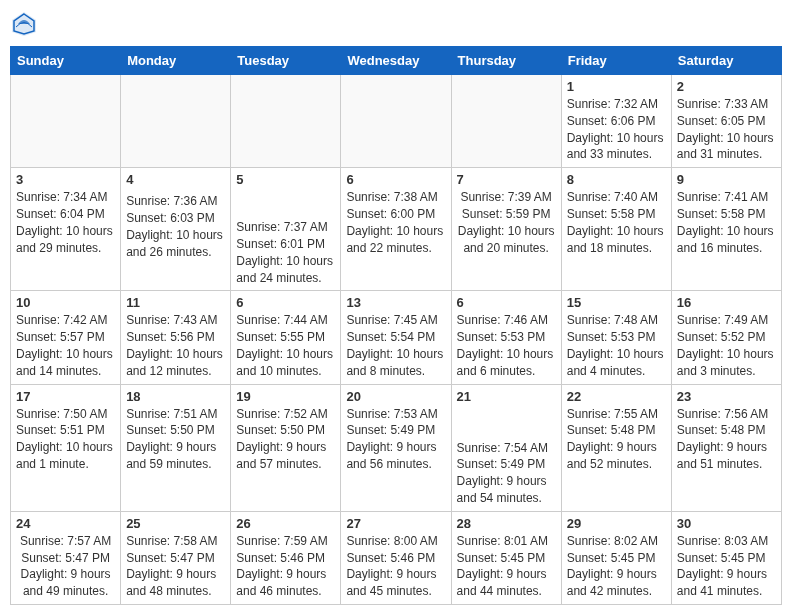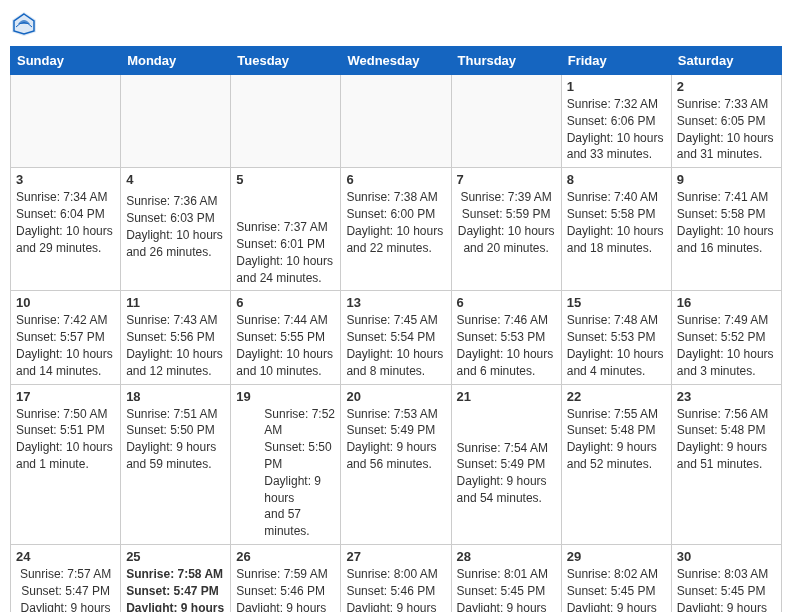--- a/index.html
+++ b/index.html
@@ -250,21 +250,21 @@
         </td>
         <td>
           <div class="day-number">18</div>
           <div class="day-info" style="white-space: pre-line;">Sunrise: 7:51 AM
 Sunset: 5:50 PM
 Daylight: 9 hours
 and 59 minutes.</div>
         </td>
         <td>
           <div class="day-number">19</div>
-          <div class="day-info" style="white-space: pre-line; margin-left: 28px;">Sunrise: 7:52 AM
+          <div class="day-info" style="white-space: pre-line;">Sunrise: 7:52 AM
 Sunset: 5:50 PM
 Daylight: 9 hours
 and 57 minutes.</div>
         </td>
         <td>
           <div class="day-number">20</div>
           <div class="day-info" style="white-space: pre-line;">Sunrise: 7:53 AM
 Sunset: 5:49 PM
 Daylight: 9 hours
 and 56 minutes.</div>
@@ -294,21 +294,21 @@
       <tr>
         <td>
           <div class="day-number">24</div>
           <div class="day-info" style="white-space: pre-line; text-align: center;">Sunrise: 7:57 AM
 Sunset: 5:47 PM
 Daylight: 9 hours
 and 49 minutes.</div>
         </td>
         <td>
           <div class="day-number">25</div>
-          <div class="day-info" style="white-space: pre-line; font-weight: bold;">Sunrise: 7:58 AM
+          <div class="day-info" style="white-space: pre-line;">Sunrise: 7:58 AM
 Sunset: 5:47 PM
 Daylight: 9 hours
 and 48 minutes.</div>
         </td>
         <td>
           <div class="day-number">26</div>
           <div class="day-info" style="white-space: pre-line;">Sunrise: 7:59 AM
 Sunset: 5:46 PM
 Daylight: 9 hours
 and 46 minutes.</div>

